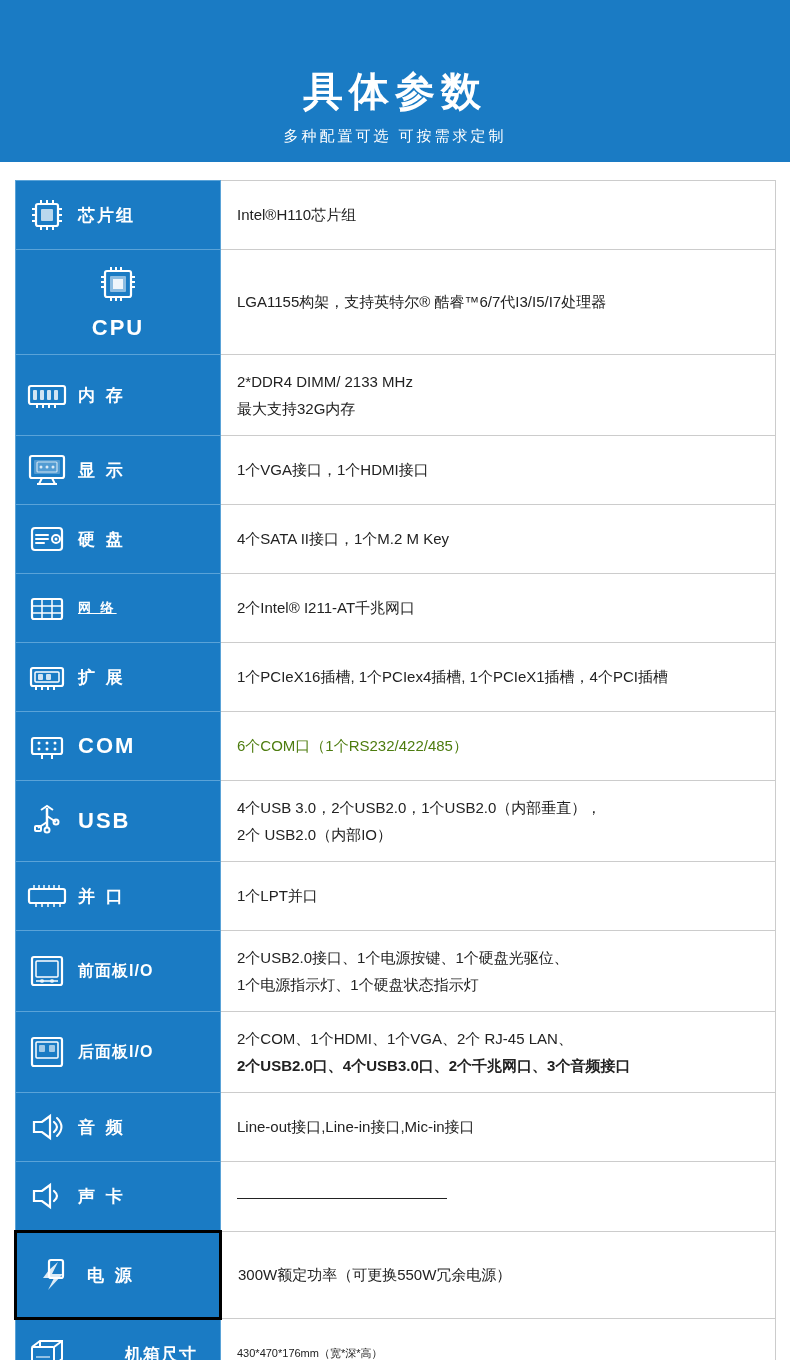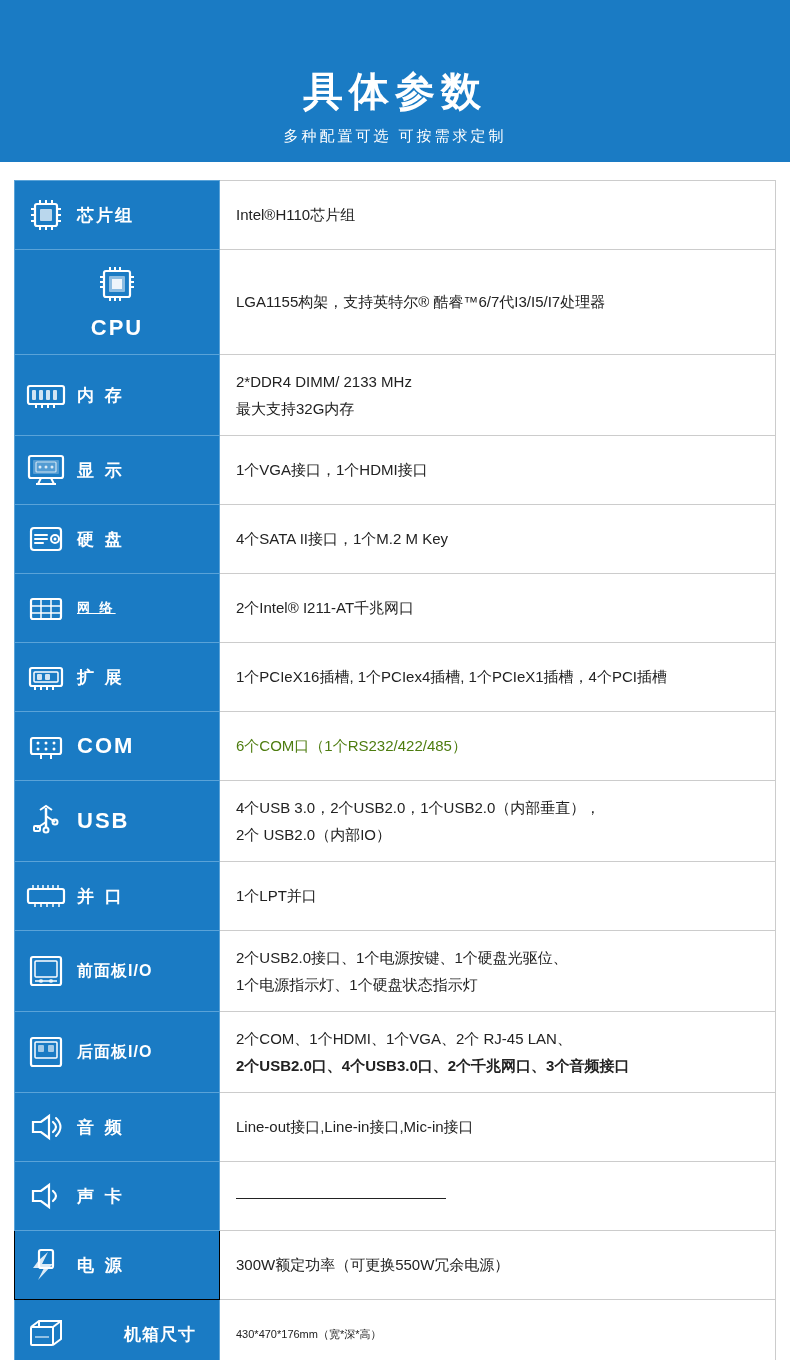--- a/index.html
+++ b/index.html
@@ -339,21 +339,21 @@
           </span>
           <span style="color:#fff;font-size:17px;font-weight:bold;letter-spacing:3px;">声  卡</span>
         </div>
       </td>
       <td style="padding:13px 16px; font-size:15px; color:#222; border:1px solid #ccc;">
         <span>——————————————</span>
       </td>
     </tr>
 
     <tr>
-      <td style="background:#1a7bc4; width:205px; border:1px solid #000000; padding:0;">
+      <td style="background:#1a7bc4; width:205px; border:3px solid #000000; padding:8px;">
         <div style="display:flex;align-items:center;gap:10px;padding:13px 10px;min-height:58px;">
           <span style="width:42px;height:42px;display:flex;align-items:center;justify-content:center;">
             <svg width="38" height="38" viewBox="0 0 38 38" fill="none">
               <rect x="12" y="4" width="14" height="18" rx="2" fill="none" stroke="#fff" stroke-width="2.2"></rect>
               <polygon points="12,14 6,22 17,22 11,34 26,18 15,18 21,6" fill="#fff" opacity="0.85"></polygon>
             </svg>
           </span>
           <span style="color:#fff;font-size:17px;font-weight:bold;letter-spacing:3px;">电  源</span>
         </div>
       </td>

